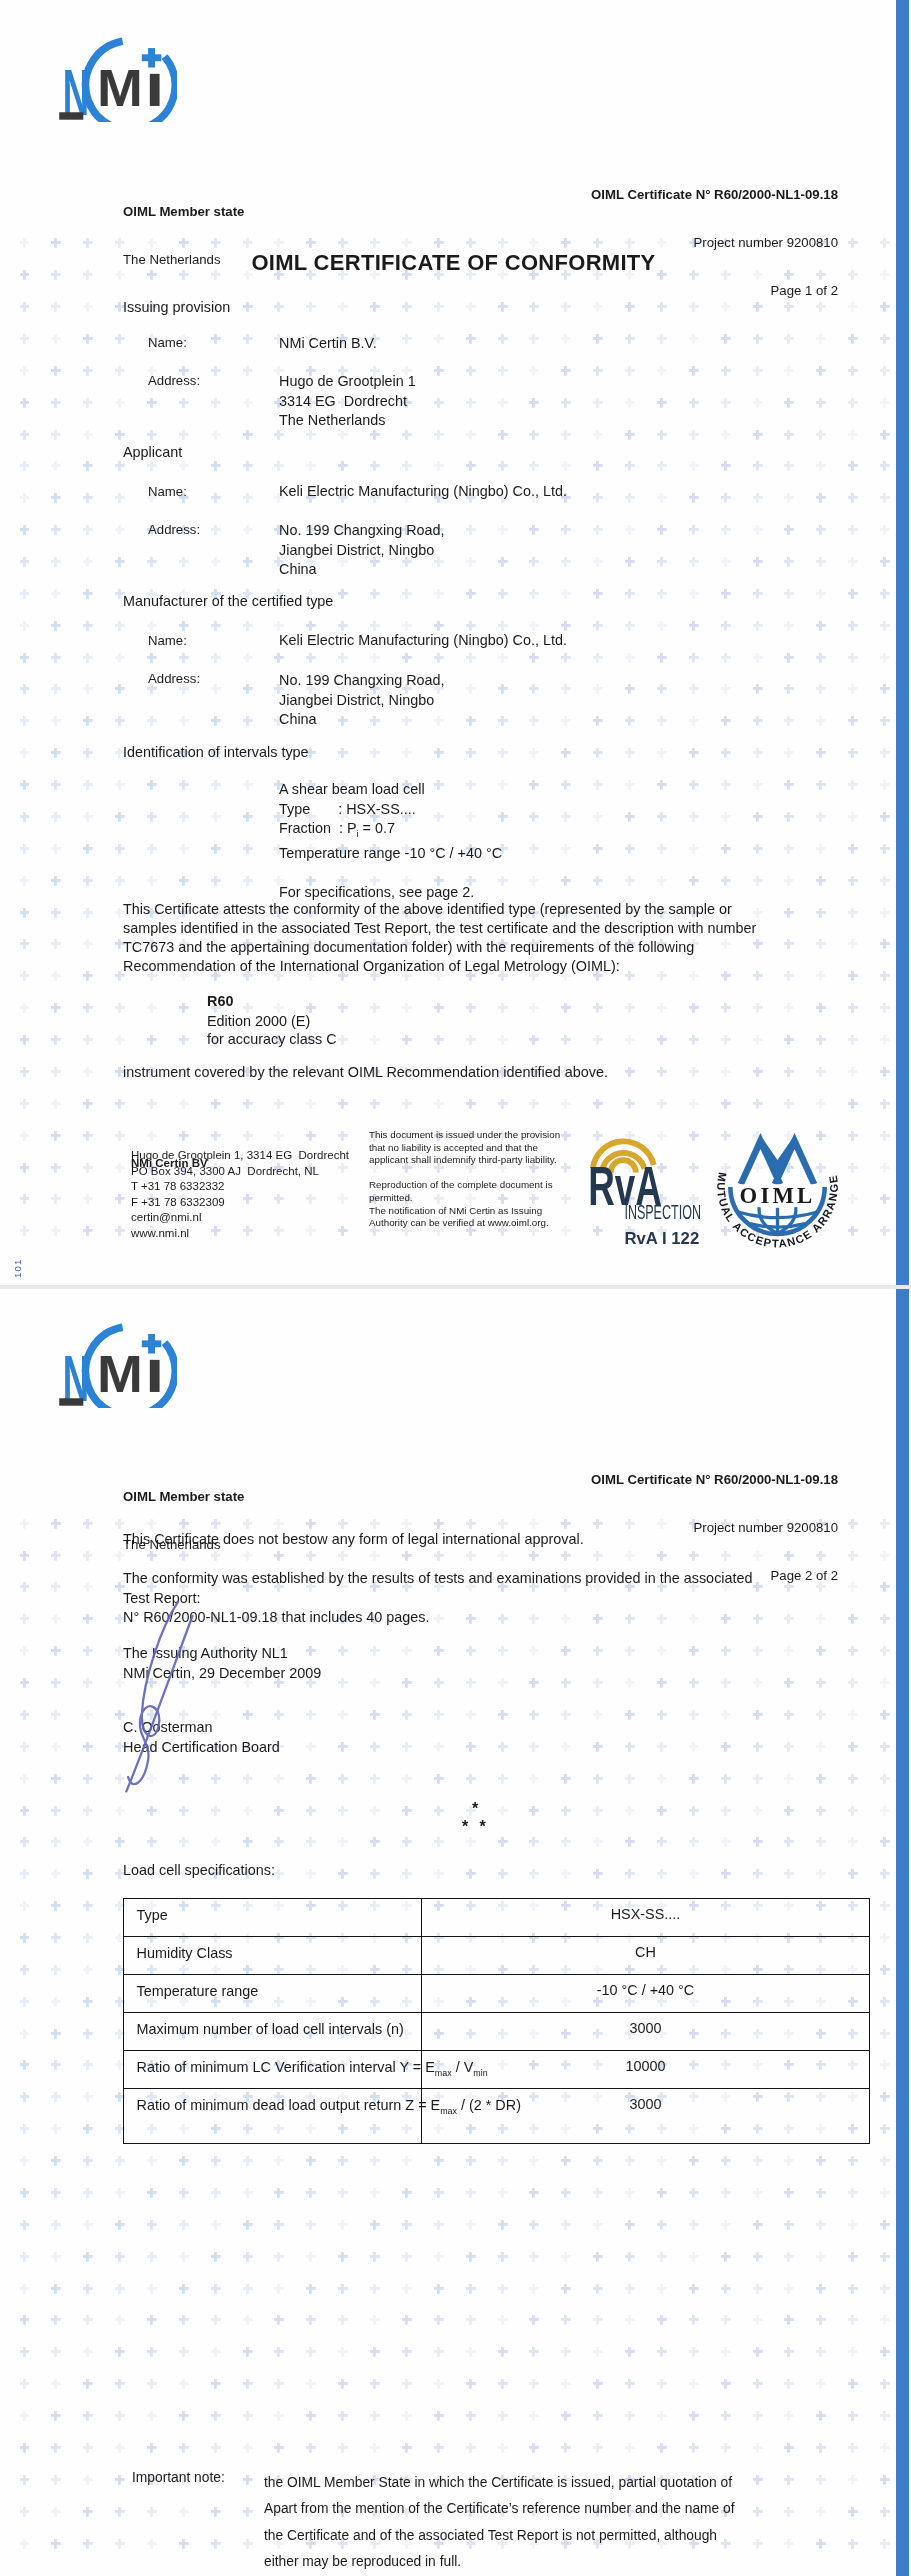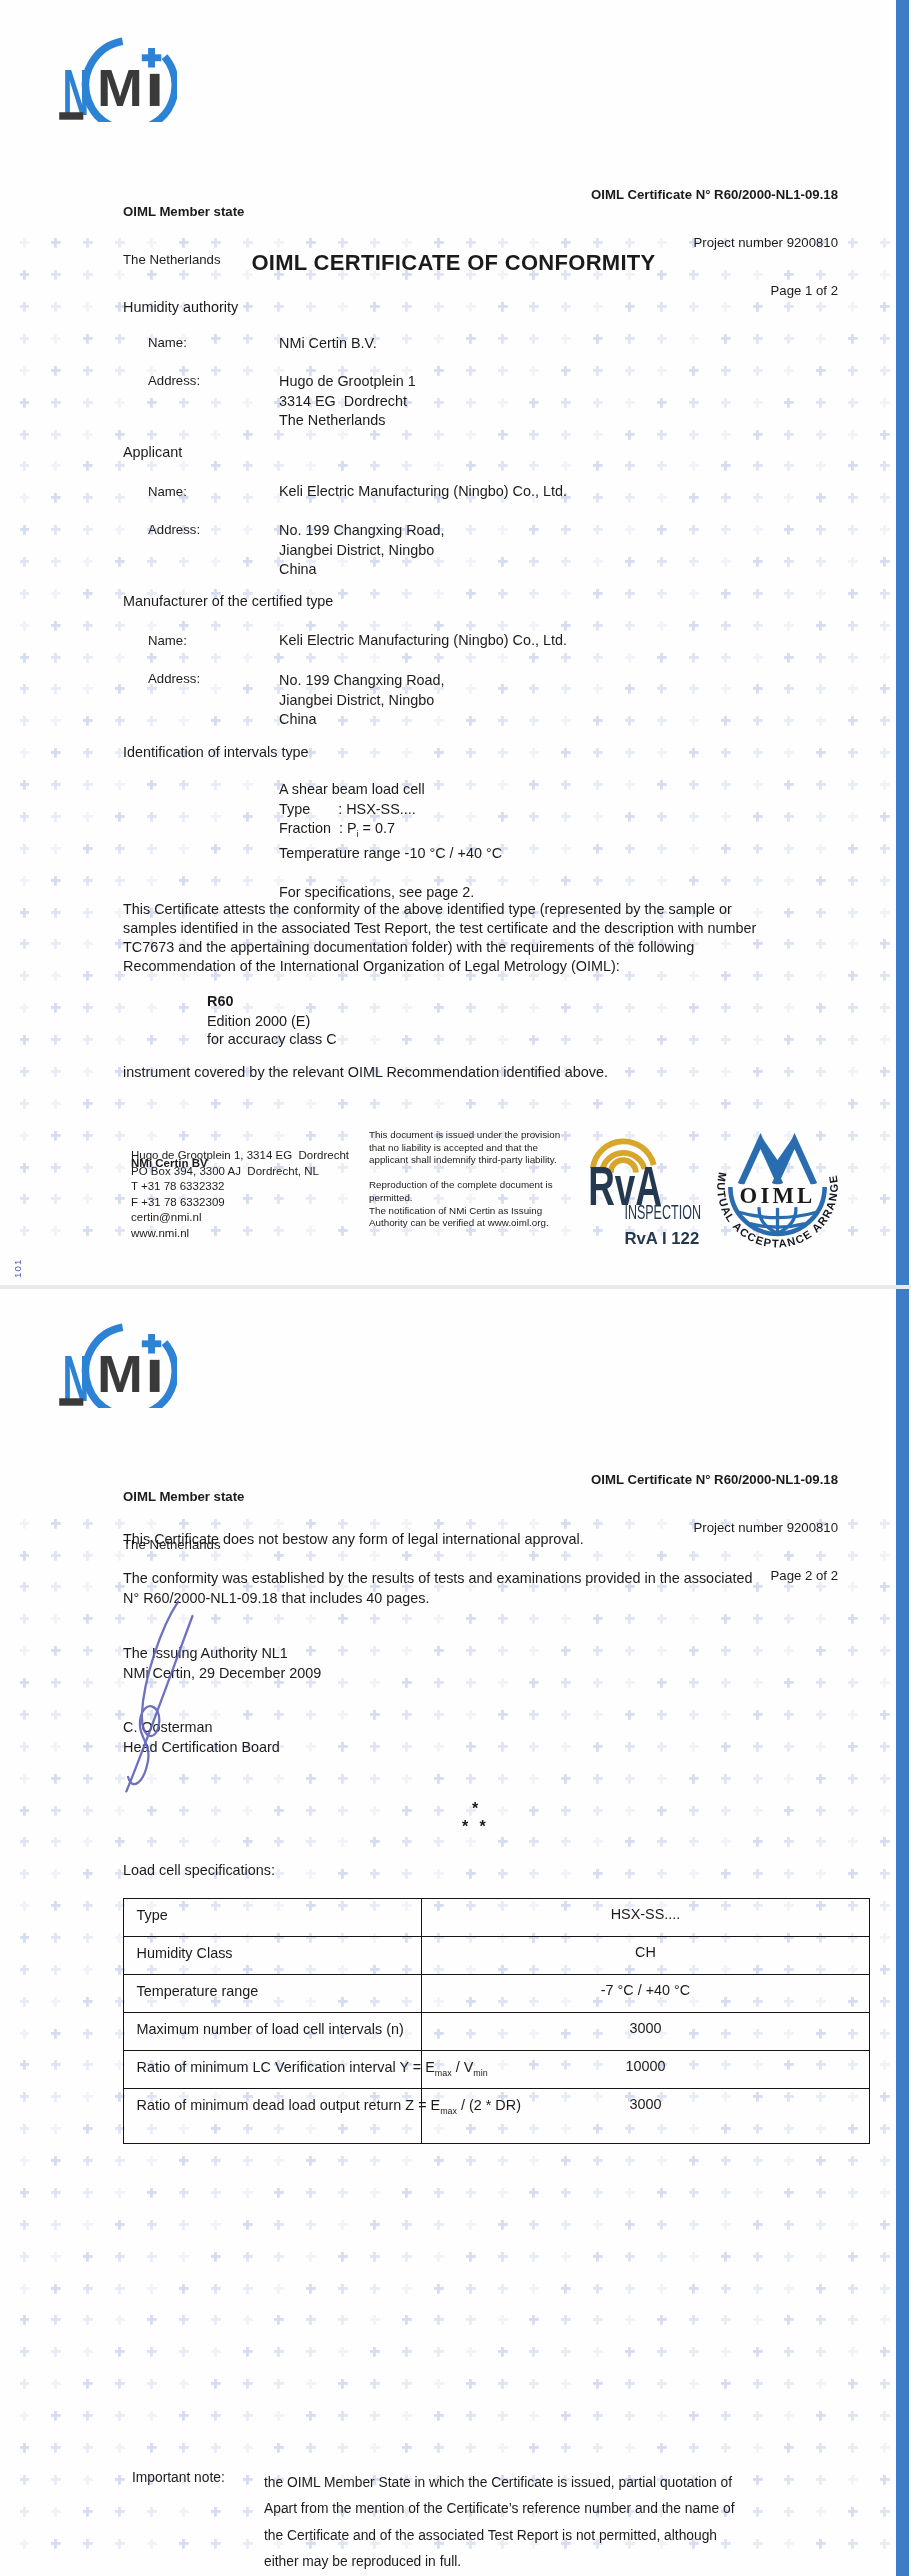--- a/index.html
+++ b/index.html
@@ -972,21 +972,21 @@
       <div>Page 1 of 2</div>
     </div>
 
     <div class="t left-head" style="top:173px;">
       <div class="b">OIML Member state</div>
       <div>The Netherlands</div>
     </div>
 
     <div class="t doc-title" style="top:250px;">OIML CERTIFICATE OF CONFORMITY</div>
 
-    <div class="t sec-head" style="left:123px;top:299px;">Humidity authority</div>
+    <div class="t sec-head" style="left:123px;top:299px;">Issuing provision</div>
     <div class="t fld-lbl" style="left:148px;top:335px;">Name:</div>
     <div class="t" style="left:279px;top:335px;">NMi Certin B.V.</div>
     <div class="t fld-lbl" style="left:148px;top:373px;">Address:</div>
     <div class="t lh34" style="left:279px;top:372px;"><div>Hugo de Grootplein 1</div><div>3314 EG  Dordrecht</div><div>The Netherlands</div></div>
 
     <div class="t sec-head" style="left:123px;top:444px;">Applicant</div>
     <div class="t fld-lbl" style="left:148px;top:484px;">Name:</div>
     <div class="t" style="left:279px;top:483px;">Keli Electric Manufacturing (Ningbo) Co., Ltd.</div>
     <div class="t fld-lbl" style="left:148px;top:522px;">Address:</div>
     <div class="t lh34" style="left:279px;top:521px;"><div>No. 199 Changxing Road,</div><div>Jiangbei District, Ningbo</div><div>China</div></div>
@@ -1998,21 +1998,21 @@
       <div>Project number 9200810</div>
       <div>Page 2 of 2</div>
     </div>
 
     <div class="t left-head" style="top:169px;">
       <div class="b">OIML Member state</div>
       <div>The Netherlands</div>
     </div>
 
     <div class="t lh34" style="left:123px;top:241px;"><div>This Certificate does not bestow any form of legal international approval.</div></div>
-    <div class="t lh34" style="left:123px;top:280px;"><div>The conformity was established by the results of tests and examinations provided in the associated</div><div>N° R60/2000-NL1-09.18 that includes 40 pages.</div></div>
+    <div class="t lh34" style="left:123px;top:280px;"><div>The conformity was established by the results of tests and examinations provided in the associated</div><div>Test Report:</div><div>N° R60/2000-NL1-09.18 that includes 40 pages.</div></div>
     <div class="t lh34" style="left:123px;top:355px;"><div>The Issuing Authority NL1</div><div>NMi Certin, 29 December 2009</div></div>
     <div class="t lh34" style="left:123px;top:429px;"><div>C. Oosterman</div><div>Head Certification Board</div></div>
 
     <svg class="t" style="left:112px;top:304px;" width="92" height="207" viewBox="0 0 160 360">
       <g fill="none" stroke="#5f63b8" stroke-width="4" stroke-linecap="round" opacity="0.9">
         <path d="M115,15 C85,60 55,150 52,210 C50,255 78,262 82,225 C85,195 58,185 50,215 C42,250 70,260 62,295 C55,330 35,345 28,320"></path>
         <path d="M140,40 C110,120 60,260 25,345"></path>
       </g>
     </svg>
 
@@ -2022,21 +2022,21 @@
     <div class="t" style="left:123px;top:573px;">Load cell specifications:</div>
     <table class="spec-table t" style="left:123px;top:609px;">
       <tbody><tr>
           <td class="c1">Type</td>
           <td class="c2">HSX-SS....</td>
         </tr><tr>
           <td class="c1">Humidity Class</td>
           <td class="c2">CH</td>
         </tr><tr>
           <td class="c1">Temperature range</td>
-          <td class="c2">-7 °C / +40 °C</td>
+          <td class="c2">-10 °C / +40 °C</td>
         </tr><tr>
           <td class="c1">Maximum number of load cell intervals (n)</td>
           <td class="c2">3000</td>
         </tr><tr>
           <td class="c1">Ratio of minimum LC Verification interval Y = E<sub>max</sub> / V<sub>min</sub></td>
           <td class="c2">10000</td>
         </tr><tr>
           <td class="c1">Ratio of minimum dead load output return Z = E<sub>max</sub> / (2 * DR)</td>
           <td class="c2">3000</td>
         </tr></tbody>

